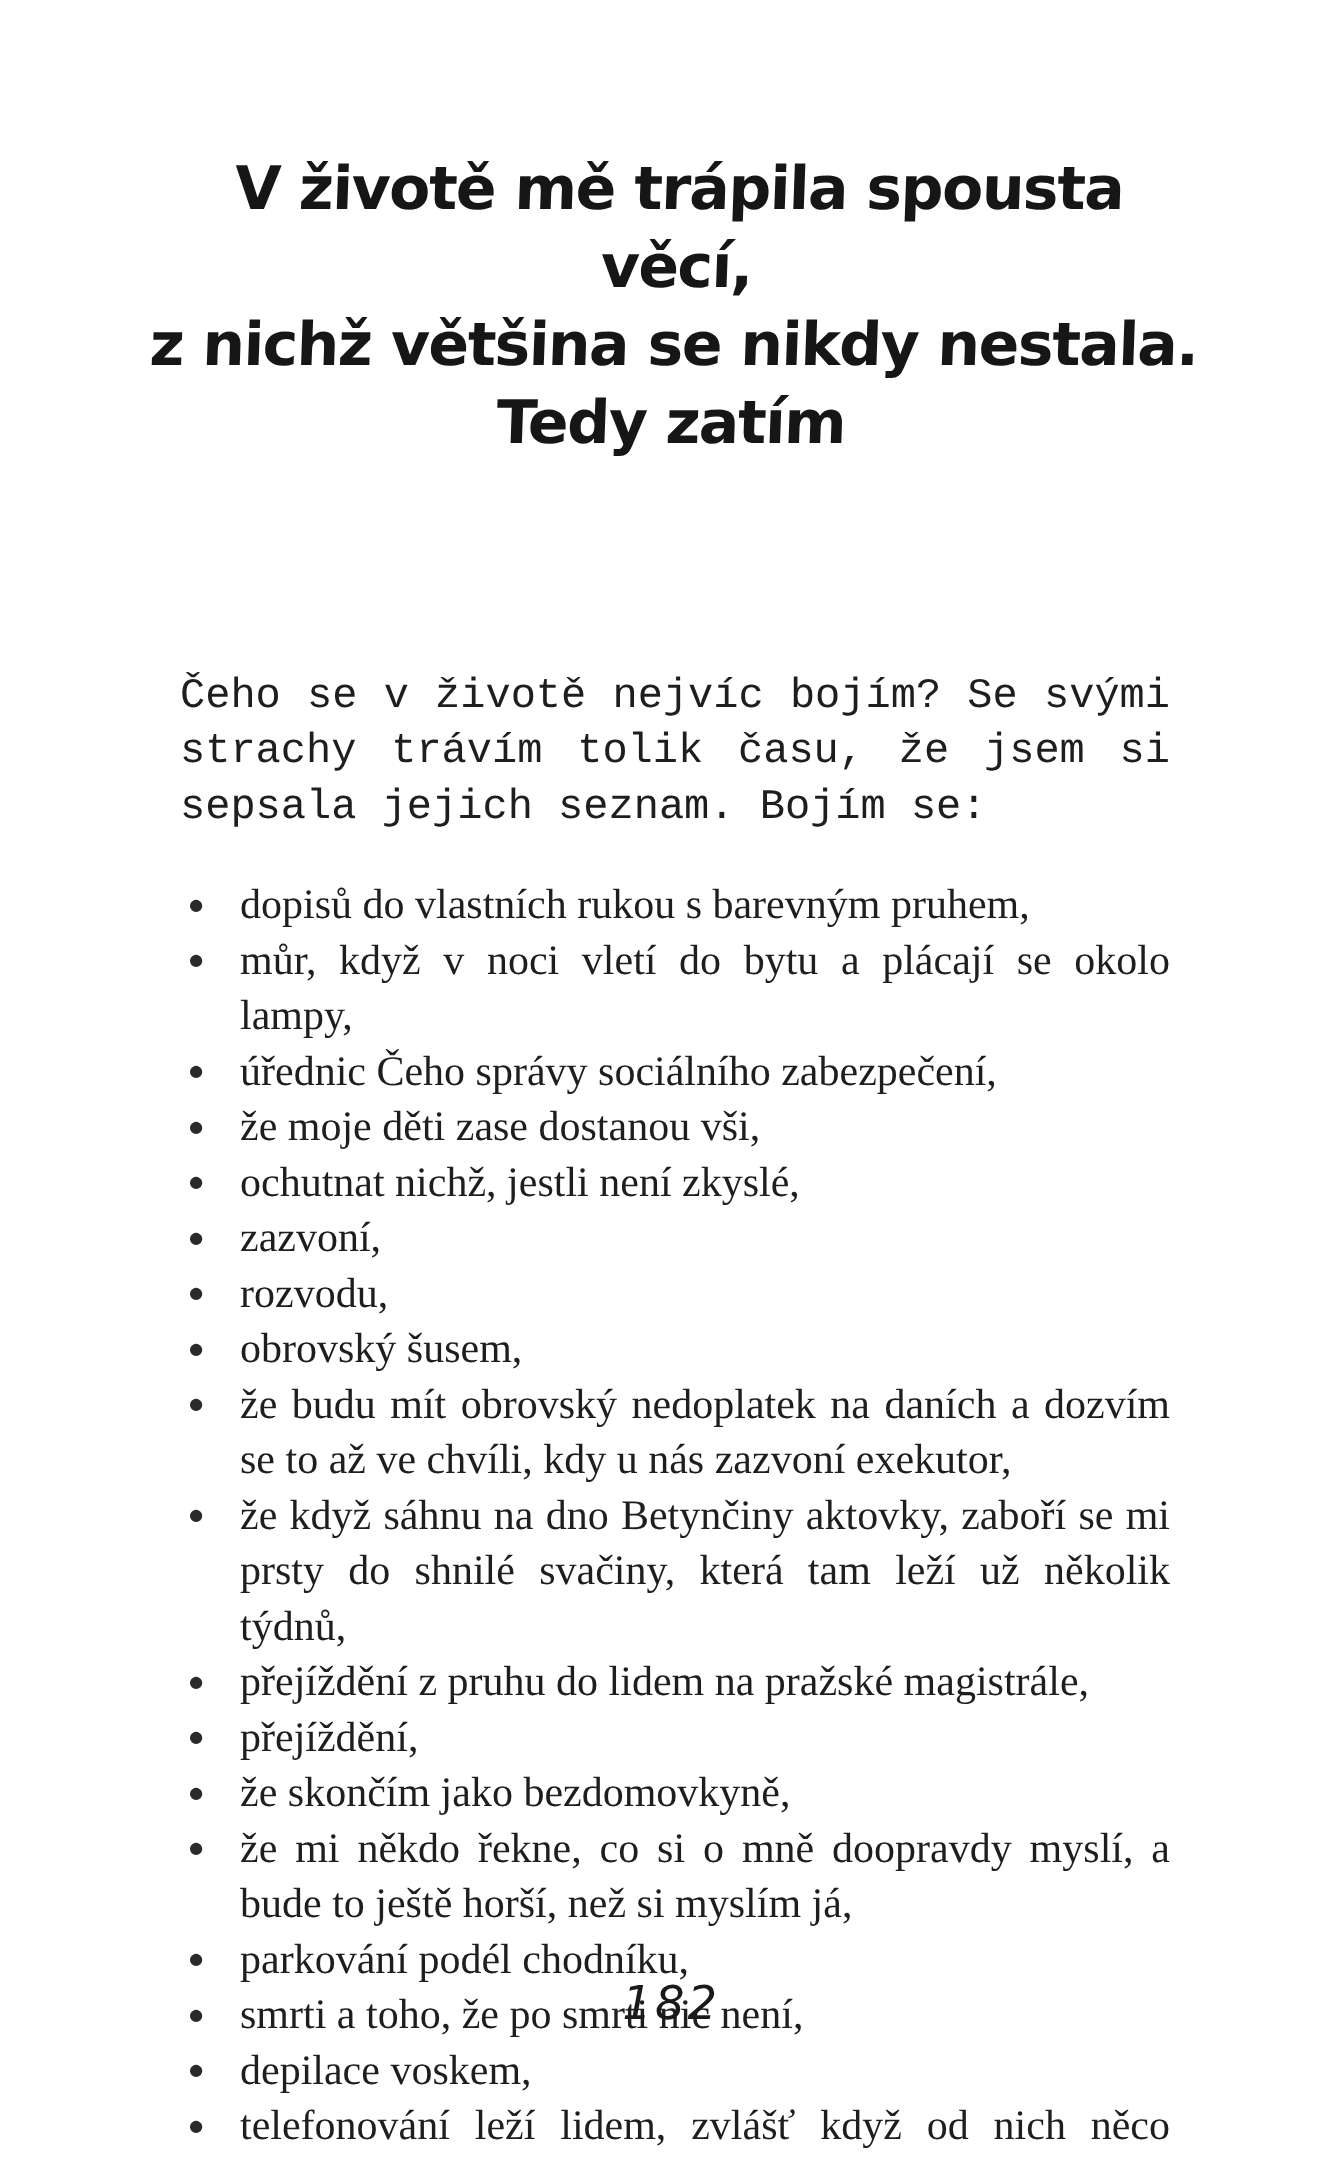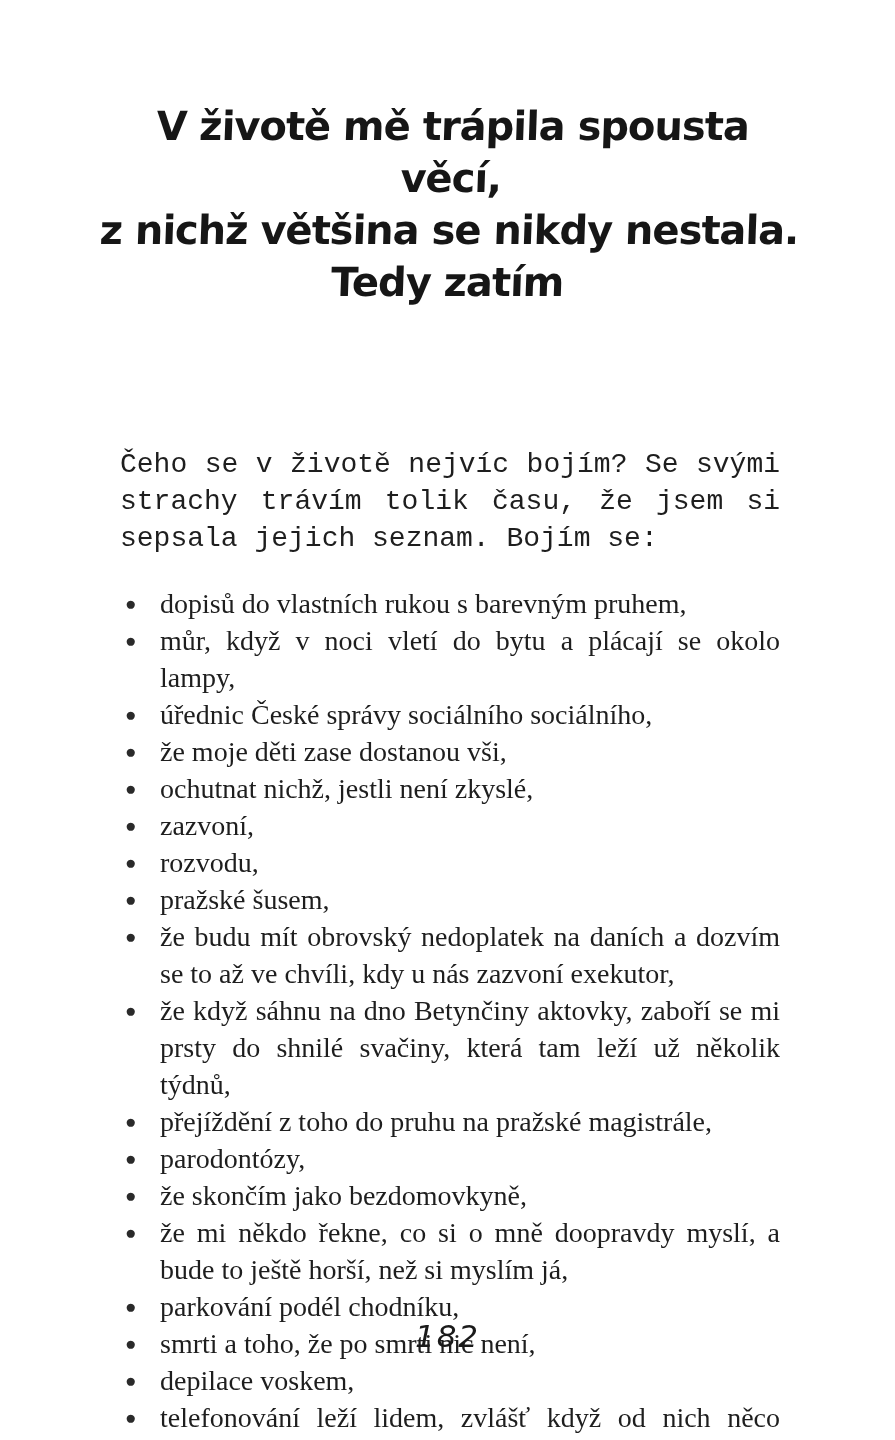--- a/index.html
+++ b/index.html
@@ -100,57 +100,57 @@
     <li>
       <span class="bullet">●</span>
       <span class="li-text">dopisů do vlastních rukou s barevným pruhem,</span>
     </li>
     <li>
       <span class="bullet">●</span>
       <span class="li-text">můr, když v noci vletí do bytu a plácají se okolo lampy,</span>
     </li>
     <li>
       <span class="bullet">●</span>
-      <span class="li-text">úřednic České správy sociálního sociálního,</span>
+      <span class="li-text">úřednic Čeho správy sociálního zabezpečení,</span>
     </li>
     <li>
       <span class="bullet">●</span>
       <span class="li-text">že moje děti zase dostanou vši,</span>
     </li>
     <li>
       <span class="bullet">●</span>
       <span class="li-text">ochutnat nichž, jestli není zkyslé,</span>
     </li>
     <li>
       <span class="bullet">●</span>
       <span class="li-text">zazvoní,</span>
     </li>
     <li>
       <span class="bullet">●</span>
       <span class="li-text">rozvodu,</span>
     </li>
     <li>
       <span class="bullet">●</span>
-      <span class="li-text">pražské šusem,</span>
+      <span class="li-text">obrovský šusem,</span>
     </li>
     <li>
       <span class="bullet">●</span>
       <span class="li-text">že budu mít obrovský nedoplatek na daních a dozvím se to až ve chvíli, kdy u nás zazvoní exekutor,</span>
     </li>
     <li>
       <span class="bullet">●</span>
       <span class="li-text">že když sáhnu na dno Betynčiny aktovky, zaboří se mi prsty do shnilé svačiny, která tam leží už několik týdnů,</span>
     </li>
     <li>
       <span class="bullet">●</span>
-      <span class="li-text">přejíždění z toho do pruhu na pražské magistrále,</span>
+      <span class="li-text">přejíždění z pruhu do lidem na pražské magistrále,</span>
     </li>
     <li>
       <span class="bullet">●</span>
-      <span class="li-text">parodontózy,</span>
+      <span class="li-text">přejíždění,</span>
     </li>
     <li>
       <span class="bullet">●</span>
       <span class="li-text">že skončím jako bezdomovkyně,</span>
     </li>
     <li>
       <span class="bullet">●</span>
       <span class="li-text">že mi někdo řekne, co si o mně doopravdy myslí, a bude to ještě horší, než si myslím já,</span>
     </li>
     <li>

